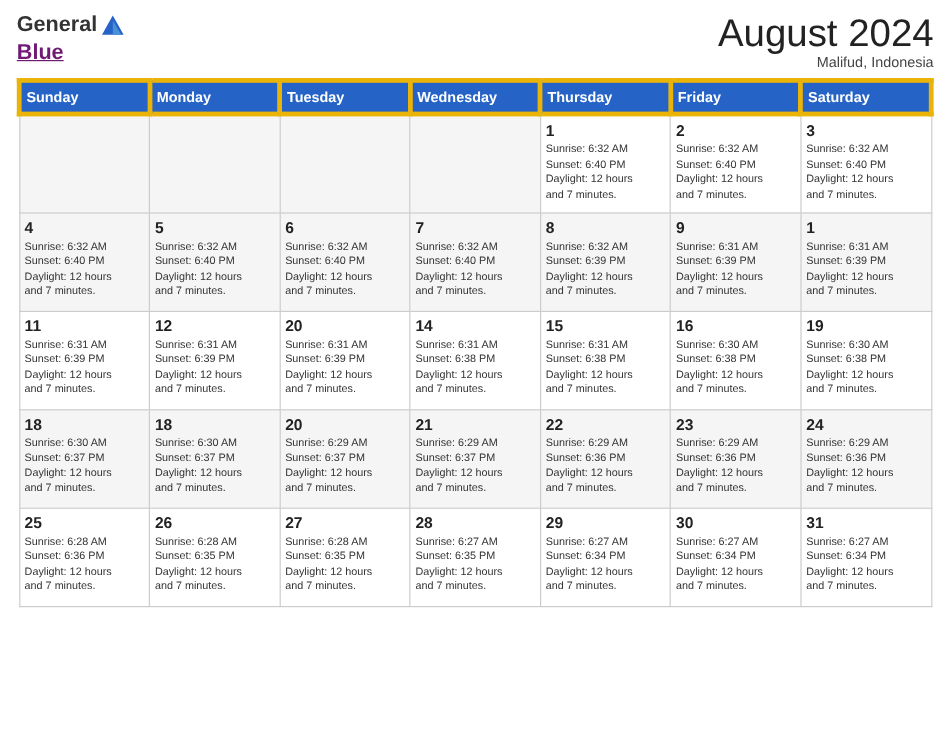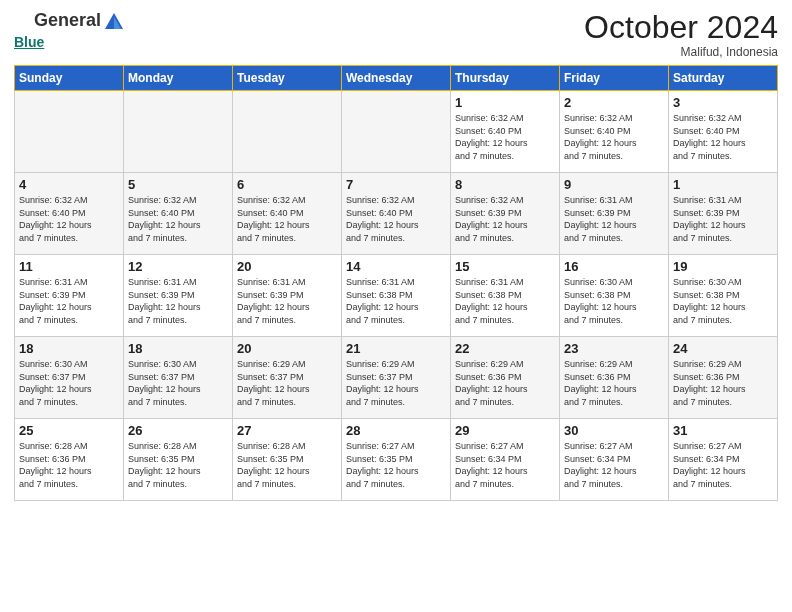--- a/index.html
+++ b/index.html
@@ -44,21 +44,21 @@
       width: 100%;
       border-collapse: collapse;
     }
     .calendar th {
       background: #2563c7;
       color: #fff;
       font-size: 12px;
       font-weight: bold;
       padding: 5px 4px;
       text-align: left;
-      border: 1px solid #eab308;
+      border: 4px solid #eab308;
     }
     .calendar td {
       border: 1px solid #ccc;
       vertical-align: top;
       width: calc(100% / 7);
       padding: 4px 4px;
       font-size: 9.5px;
       color: #222;
       background: #fff;
       height: 82px;
@@ -80,30 +80,30 @@
     
     .row-alt td { background: #f5f5f5; }
   </style>
 </head>
 <body>
 
 <div class="page">
   <div class="header">
     <div class="logo">
       <div>
-        <span style="font-size:18px;font-weight:bold;color:#333;margin-left:20px;">General</span><svg width="22" height="22" viewBox="0 0 22 22" style="vertical-align:middle;margin-left:2px;">
+        <span style="font-size:18px;font-weight:bold;color:#333;">General</span><svg width="22" height="22" viewBox="0 0 22 22" style="vertical-align:middle;margin-left:2px;">
             <polygon points="11,2 20,18 2,18" fill="#2563c7"></polygon>
             <polygon points="11,6 18,18 11,18" fill="#4a90d9"></polygon>
           </svg>
         <br>
-        <span style="font-size:14px;font-weight:bold;color:#0f766e;text-decoration:underline;">Blue</span>
+        <span style="font-size:18px;font-weight:bold;color:#701a75;text-decoration:underline;">Blue</span>
       </div>
     </div>
     <div class="title-block">
-      <h1>October 2024</h1>
+      <h1>August 2024</h1>
       <h2>Malifud, Indonesia</h2>
     </div>
   </div>
 
   <table class="calendar">
     <thead>
       <tr>
         <th>Sunday</th>
         <th>Monday</th>
         <th>Tuesday</th>

